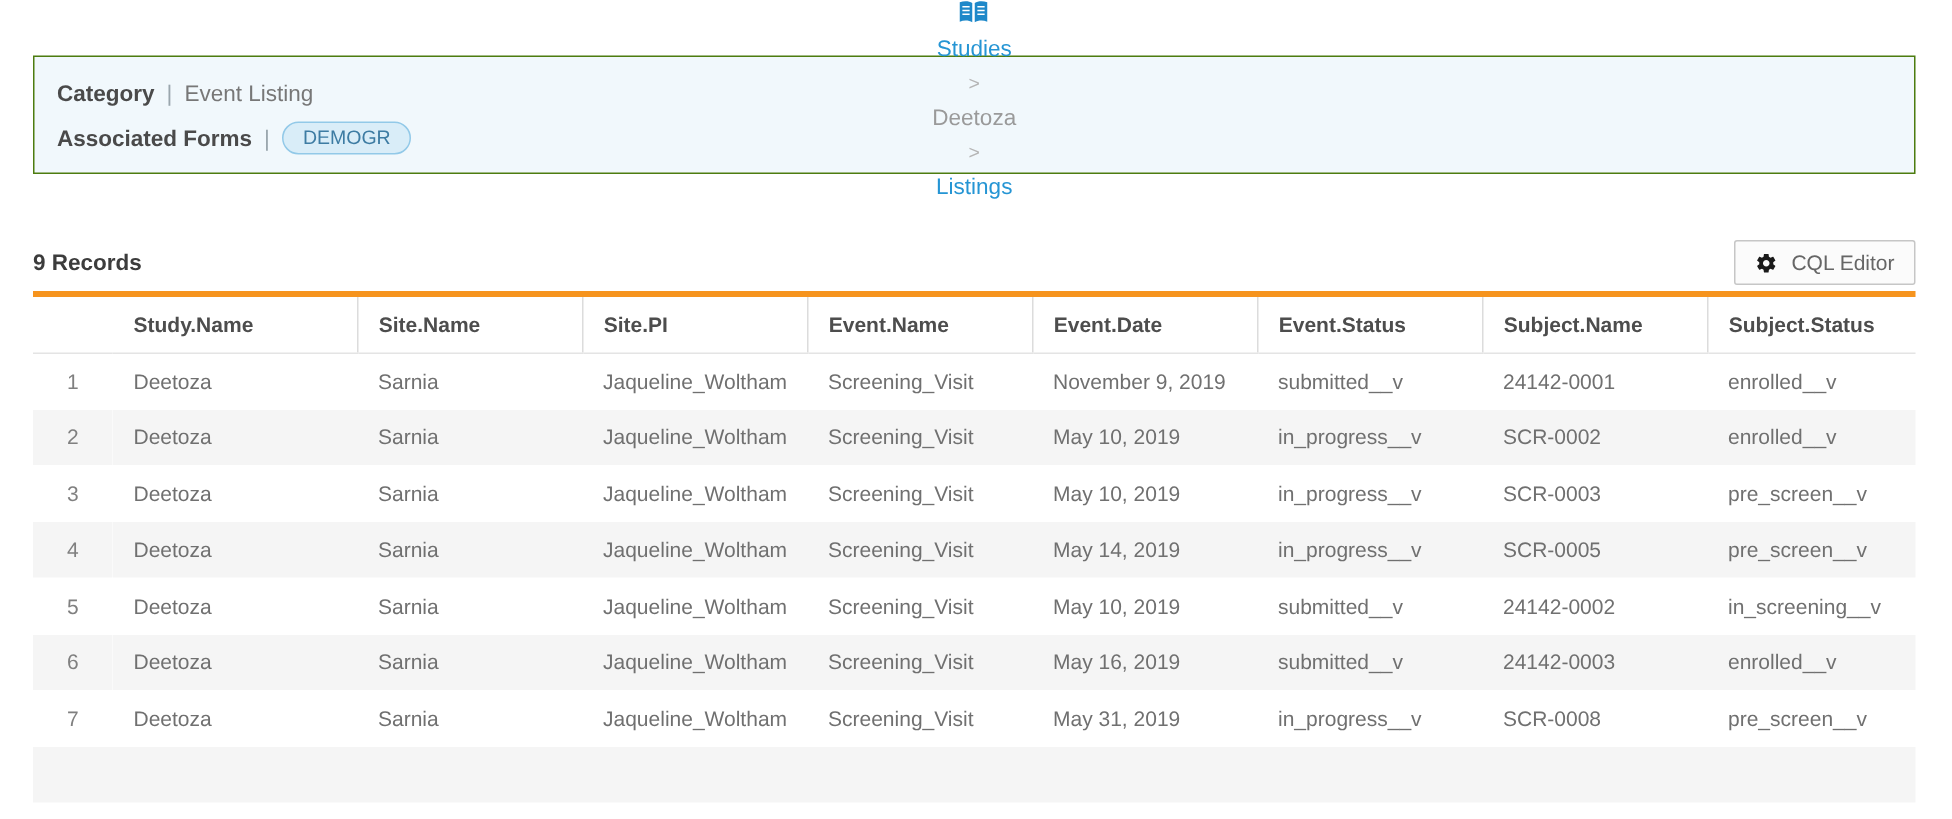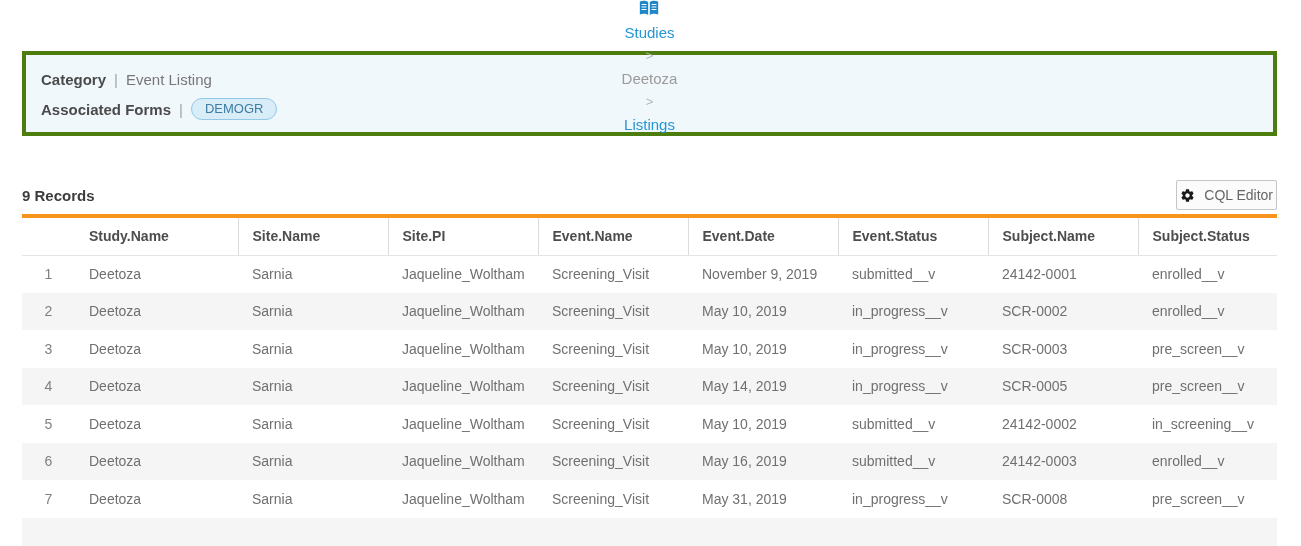--- a/index.html
+++ b/index.html
@@ -13,32 +13,32 @@
   .bc-link { color: #2595d4; text-decoration: none; cursor: pointer; }
   .bc-sep { color: #b5b5b5; font-size: 13px; padding: 0 1px; }
   .bc-current { color: #9a9a9a; }
 
   
   .title-row { display: flex; align-items: center; gap: 17px; margin-top: 26px; height: 29px; }
   .title-row h1 { font-size: 24px; font-weight: 400; color: #4d4d4d; letter-spacing: 0.2px; }
   .badge { background: #f5a32b; color: #ffffff; font-size: 13px; padding: 4px 13px; border-radius: 13px; line-height: 1.2; }
 
   
-  .info-box { margin-top: 16px; background: #f1f8fc; border: 4px solid #4d7c0f; padding: 13px 15px 12px 15px; }
+  .info-box { margin-top: 2px; background: #f1f8fc; border: 1px solid #4d7c0f; padding: 13px 15px 12px 15px; }
   .info-line { display: flex; align-items: center; font-size: 15px; height: 22px; }
   .info-line + .info-line { margin-top: 8px; }
   .info-label { font-weight: 700; color: #4a4a4a; }
   .info-divider { color: #9aa6ad; margin: 0 8px; }
   .info-value { color: #777777; }
   .form-pill { display: inline-block; background: #d9edf8; border: 1px solid #92c9e8; color: #3d7ca3; font-size: 13px; padding: 2px 13px 3px 13px; border-radius: 12px; }
 
   
   .toolbar { margin-top: 44px; display: flex; justify-content: space-between; align-items: center; height: 30px; }
   .records-count { font-size: 15px; font-weight: 700; color: #3c3c3c; }
-  .cql-btn { display: inline-flex; align-items: center; gap: 9px; background: #fbfbfb; border: 1px solid #c6c6c6; border-radius: 2px; height: 30px; padding: 0 3px; font-size: 14px; color: #666666; cursor: pointer; font-family: "Liberation Sans", sans-serif; }
+  .cql-btn { display: inline-flex; align-items: center; gap: 9px; background: #fbfbfb; border: 1px solid #c6c6c6; border-radius: 2px; height: 30px; padding: 0 13px; font-size: 14px; color: #666666; cursor: pointer; font-family: "Liberation Sans", sans-serif; }
   .cql-btn svg { display: block; }
 
   
   .table-wrap { margin-top: 4px; border-top: 4px solid #f6941e; }
   table { border-collapse: collapse; table-layout: fixed; width: 1255px; }
   thead th { height: 37px; background: #ffffff; border-bottom: 1px solid #e4e4e4; text-align: left; vertical-align: middle; padding: 0 4px 0 14px; font-size: 14px; font-weight: 700; color: #4d4d4d; white-space: nowrap; overflow: hidden; cursor: pointer; }
   thead th:nth-child(n+3) { border-left: 1px solid #dcdcdc; }
   tbody td { height: 37.5px; vertical-align: middle; padding: 0 4px 0 14px; font-size: 14px; color: #707070; white-space: nowrap; overflow: hidden; }
   tbody td.num { text-align: center; padding: 0; color: #808080; }
   tbody tr:nth-child(even) { background: #f5f5f5; }

